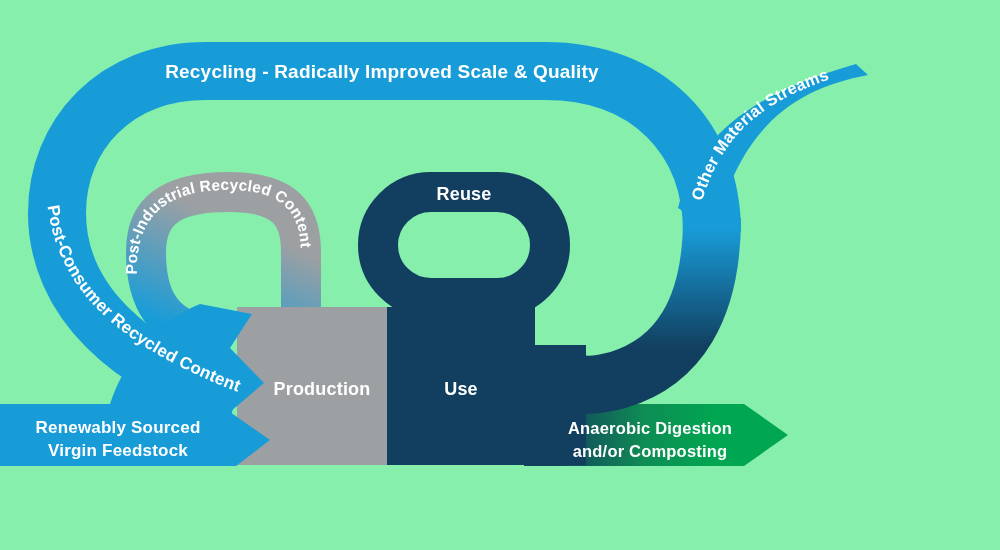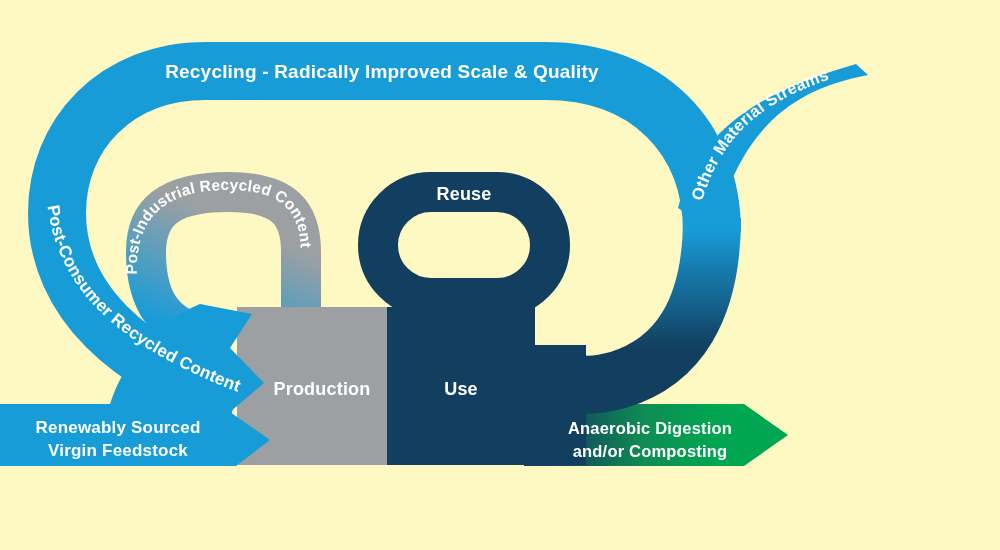--- a/index.html
+++ b/index.html
@@ -7,21 +7,21 @@
     padding: 0;
     background: #000000;
     width: 1000px;
     height: 550px;
     overflow: hidden;
   }
   .stage {
     position: relative;
     width: 1000px;
     height: 550px;
-    background: #fef9c3;
+    background: #86efac;
   }
   svg { display: block; }
   .dia-text {
     font-family: "Liberation Sans", "DejaVu Sans", sans-serif;
     font-weight: 700;
     fill: #ffffff;
     letter-spacing: 0.2px;
   }
   .t-headline { font-size: 19px; }
   .t-box      { font-size: 18px; }

